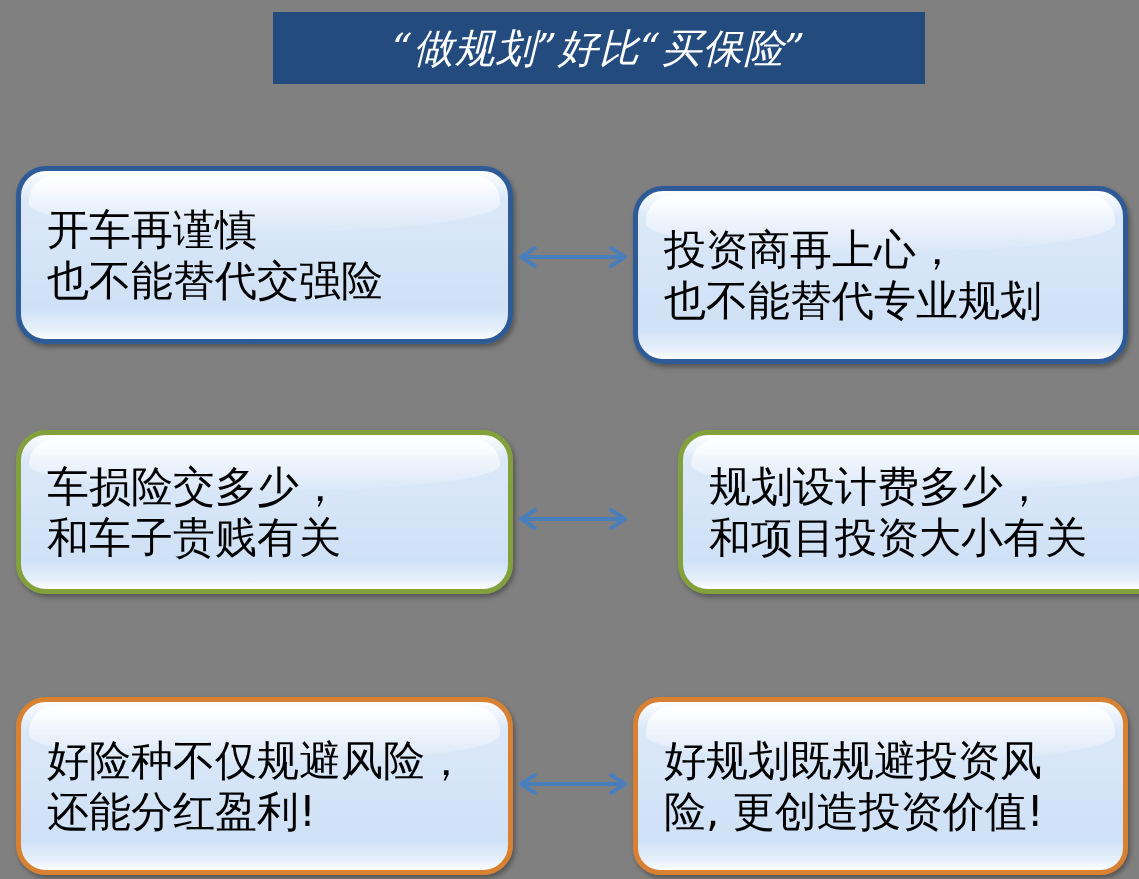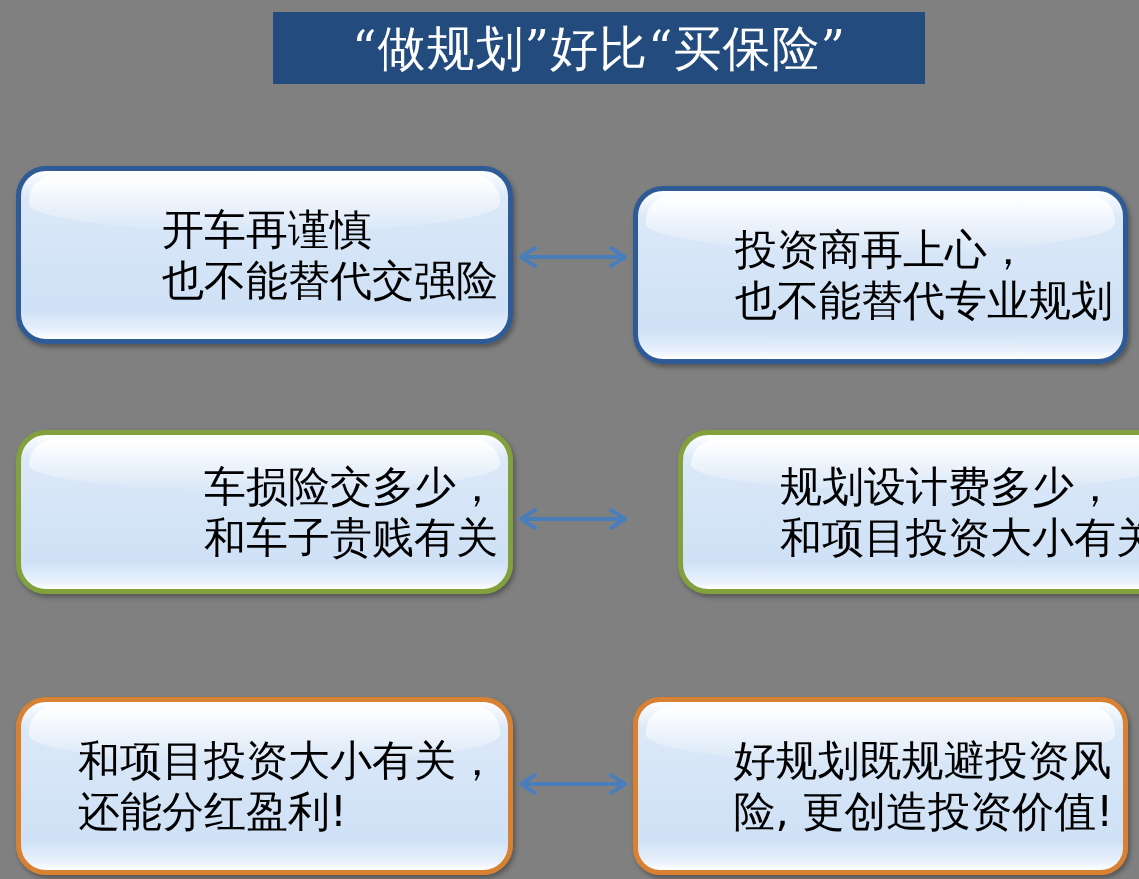--- a/index.html
+++ b/index.html
@@ -23,45 +23,45 @@
     width: 652px;
     height: 72px;
     background: #234b7d;
     display: flex;
     align-items: center;
     justify-content: center;
   }
   #title-banner .title-text {
     color: #ffffff;
     font-family: "DejaVu Serif", "Liberation Serif", serif;
-    font-size: 48px;
+    font-size: 40px;
     line-height: 1;
     letter-spacing: 1px;
     white-space: nowrap;
+    font-style: italic;
   }
 
   
   .box {
     position: absolute;
     box-sizing: border-box;
     border-radius: 30px;
     background:
       linear-gradient(to bottom,
         #ffffff 0%,
         #f2f7fd 5%,
         #dbe8f8 16%,
         #d4e4f7 55%,
         #cfe1f6 82%,
         #e8f1fc 95%,
         #ffffff 100%);
     display: flex;
     align-items: center;
     box-shadow: 2px 3px 5px rgba(0,0,0,0.35);
     overflow: hidden;
-    justify-content: flex-end;
   }
   .box .inner-gloss {
     position: absolute;
     left: 8px;
     right: 8px;
     top: 4px;
     height: 34%;
     border-radius: 26px 26px 50% 50%;
     background: linear-gradient(to bottom, rgba(255,255,255,0.92), rgba(255,255,255,0.05));
     pointer-events: none;
@@ -149,21 +149,21 @@
 </div>
 
 <div class="box green col-right row-2" style="border-color: rgb(130, 160, 60); margin-left: 45px;">
   <span class="inner-gloss"></span>
   <span class="box-text">规划设计费多少，
 和项目投资大小有关</span>
 </div>
 
 <div class="box orange col-left row-3" style="border-color: rgb(217, 129, 50);">
   <span class="inner-gloss"></span>
-  <span class="box-text">和项目投资大小有关，
+  <span class="box-text">好险种不仅规避风险，
 还能分红盈利!</span>
 </div>
 
 <div class="connector conn-3">
   <svg width="120" height="28" viewBox="0 0 120 28" aria-hidden="true">
     <g fill="none" stroke="#4a7ebb" stroke-width="4">
       <line x1="10" y1="14" x2="110" y2="14" stroke="#4a7ebb"></line>
       <polyline points="22,5 8,14 22,23" stroke-linecap="round" stroke-linejoin="round" stroke="#4a7ebb"></polyline>
       <polyline points="98,5 112,14 98,23" stroke-linecap="round" stroke-linejoin="round" stroke="#4a7ebb"></polyline>
     </g>

